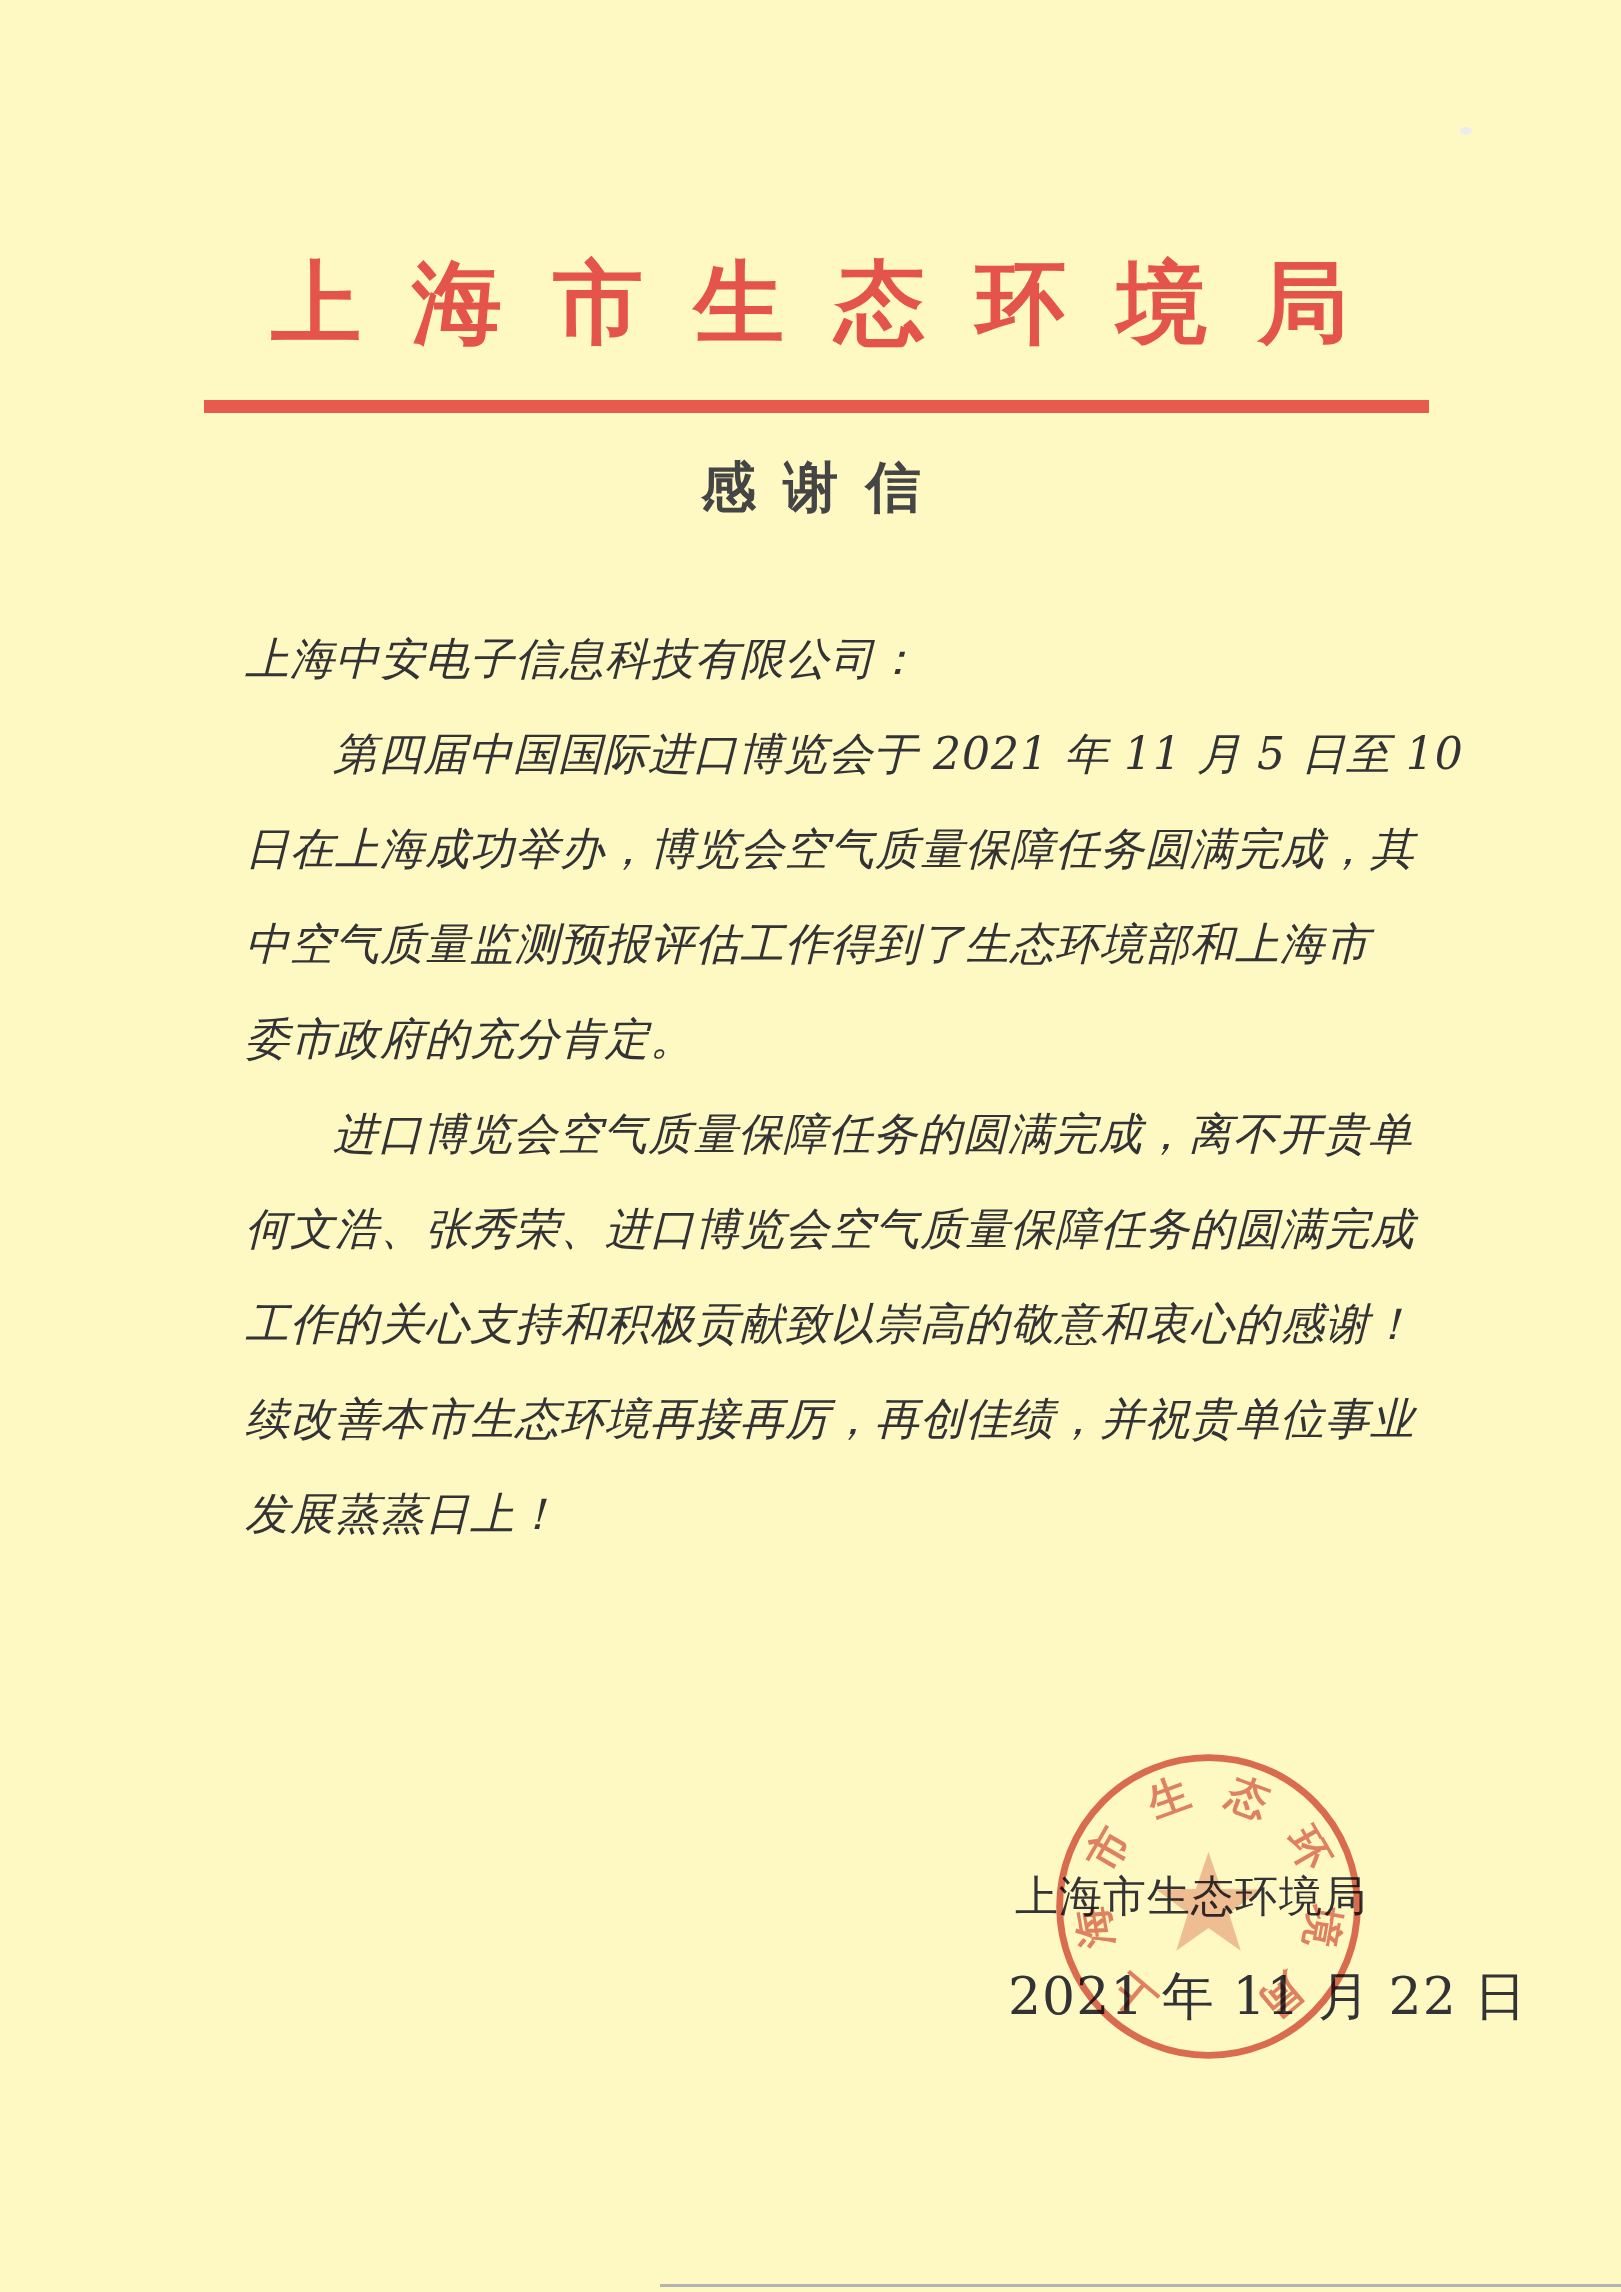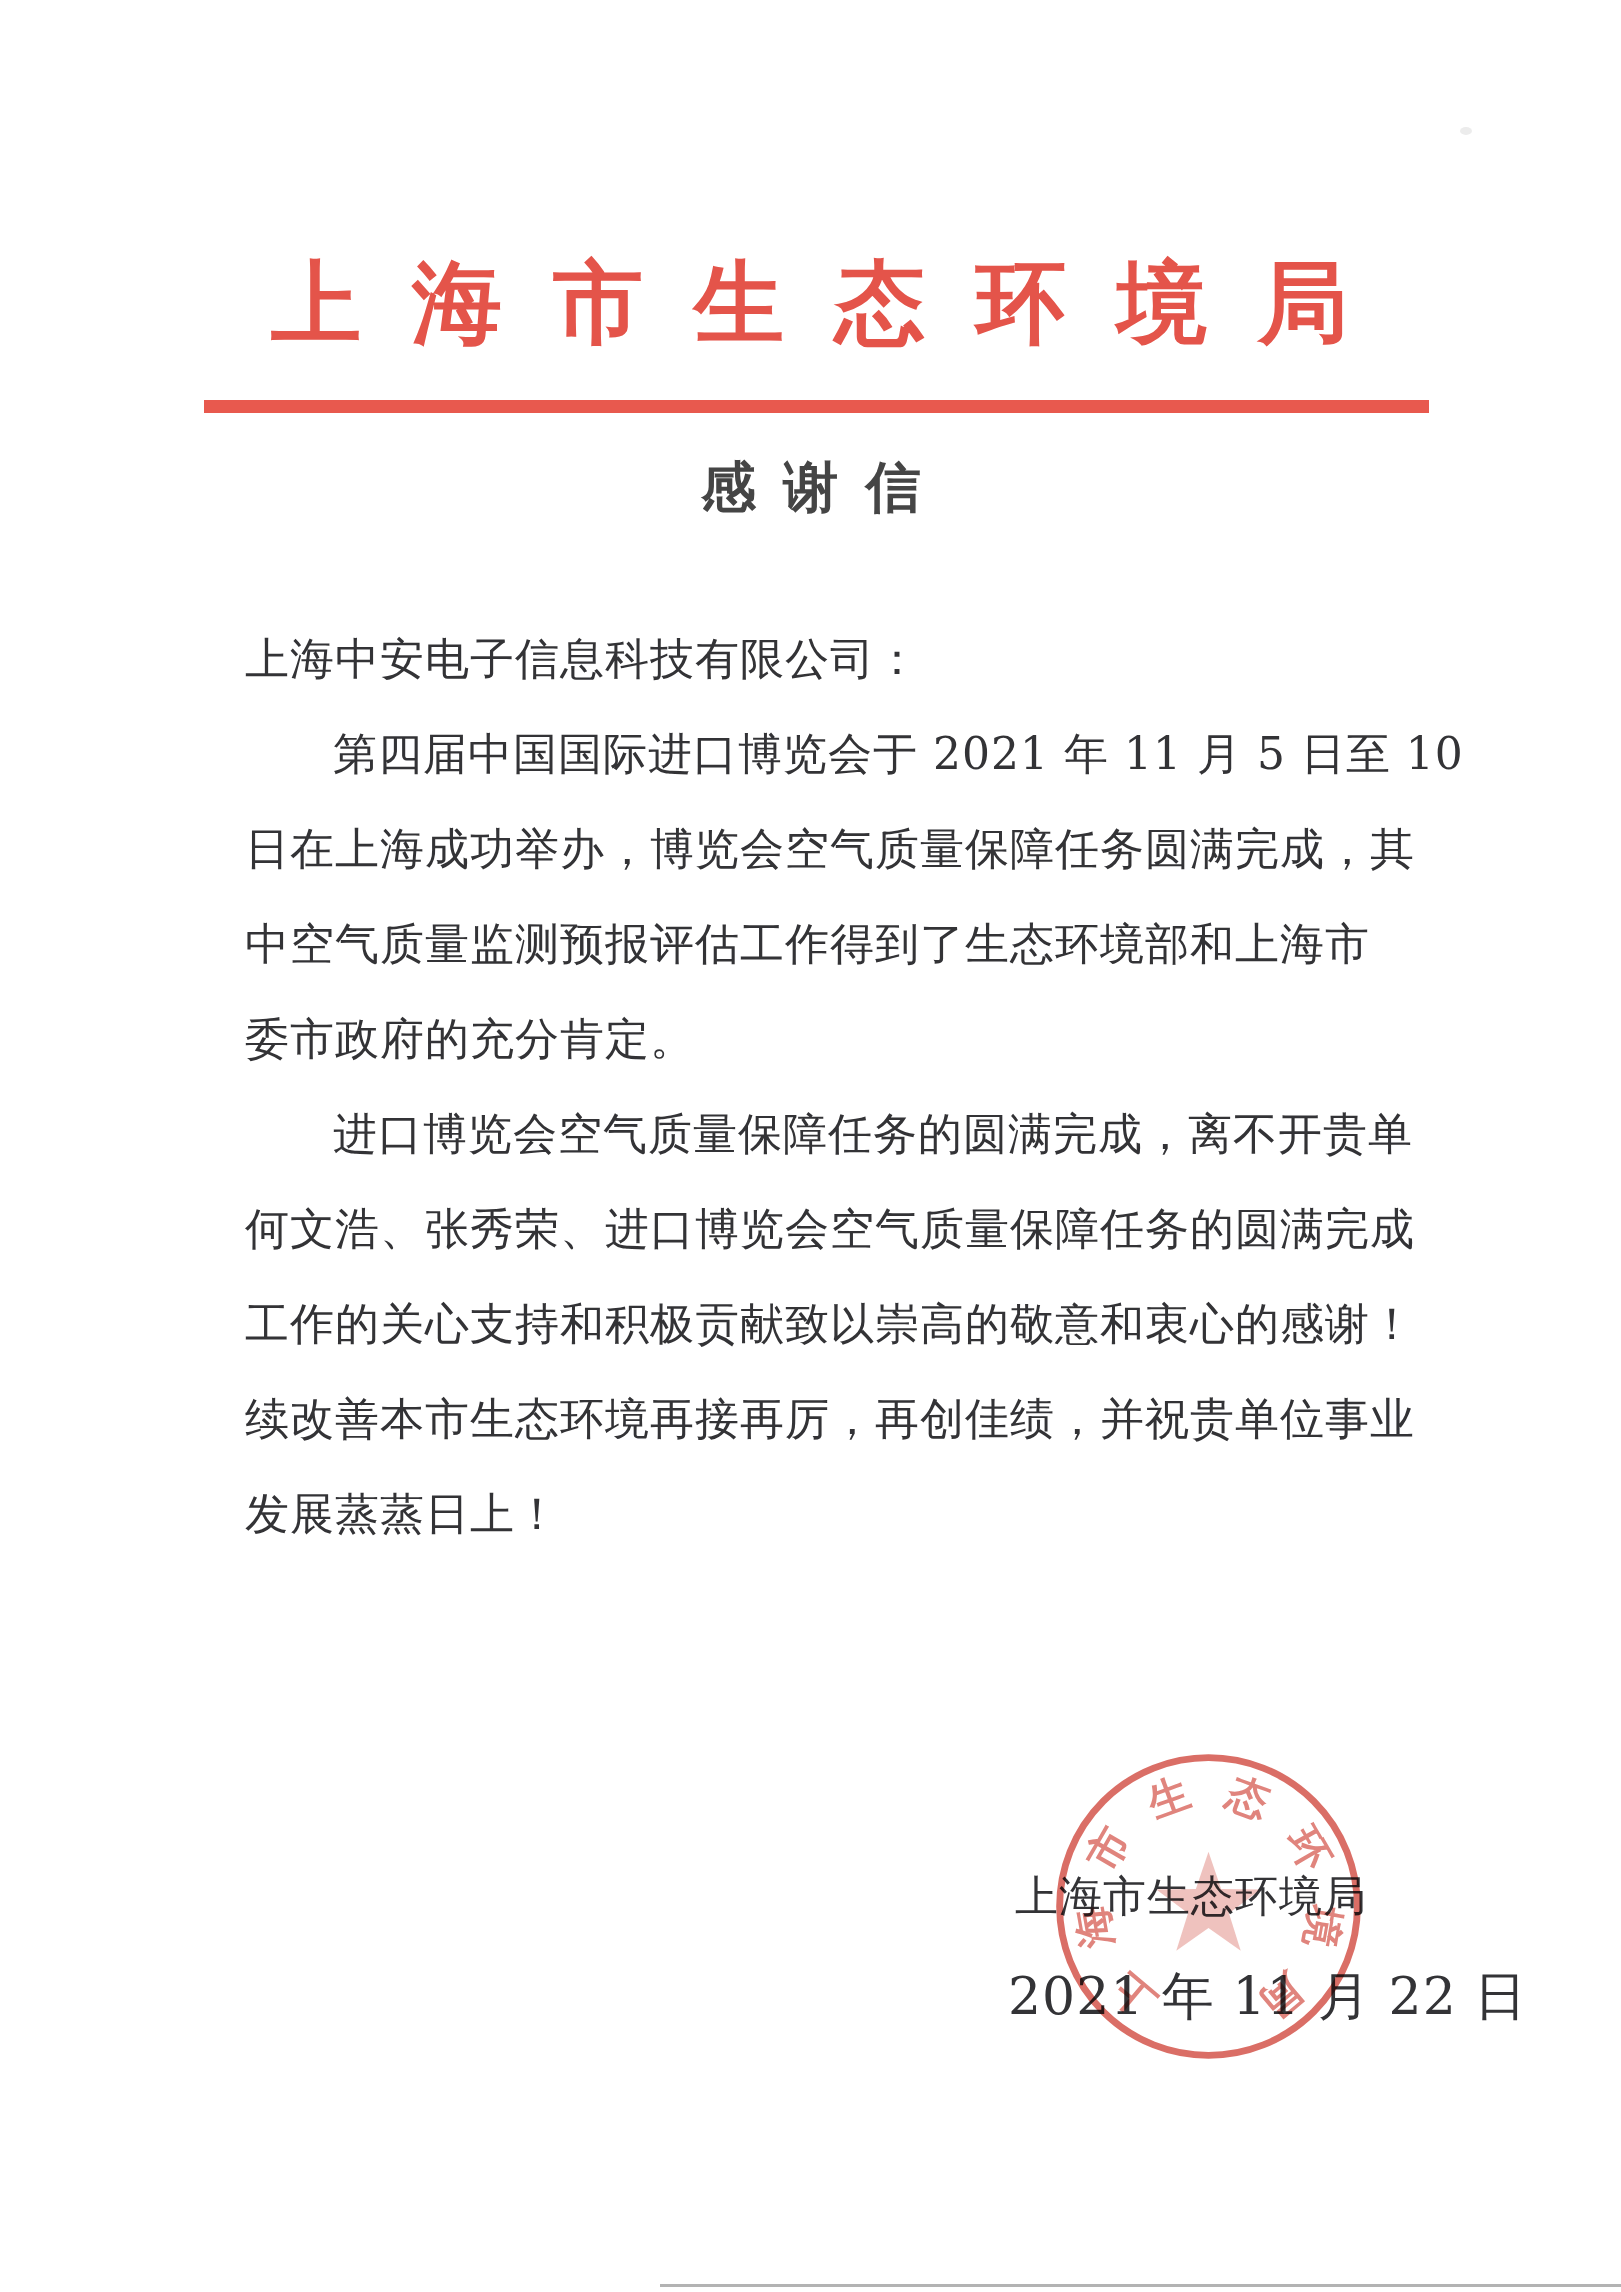--- a/index.html
+++ b/index.html
@@ -1,20 +1,20 @@
 <!DOCTYPE html>
 <html><head>
 <meta charset="utf-8">
 <style>
   html,body{margin:0;padding:0;background:#e9e9e9;}
   .page{
     position:relative;
     width:1621px;height:2293px;
     margin:0 auto;
-    background:#ffffff;
+    background:#fef9c3;
     overflow:hidden;
     font-family:"DejaVu Serif","Liberation Serif",serif;
   }
   
   .org-heading{
     position:absolute;
     left:0;top:251px;width:100%;
     padding-left:49px;box-sizing:border-box;
     text-align:center;
     font-size:90px;font-weight:bold;
@@ -43,21 +43,21 @@
   
   .body-block{
     position:absolute;
     left:245px;top:611px;
     width:1137px;
     font-size:44px;
     letter-spacing:1px;
     color:#333336;
     line-height:95px;
   }
-  .line{white-space:nowrap;}
+  .line{white-space:nowrap;font-style:italic;}
   .line.indent{padding-left:88px;}
   
   .sig-org{
     position:absolute;
     left:1015px;top:1868px;
     font-size:43px;color:#333336;
     letter-spacing:1px;white-space:nowrap;
   }
   .sig-date{
     position:absolute;

